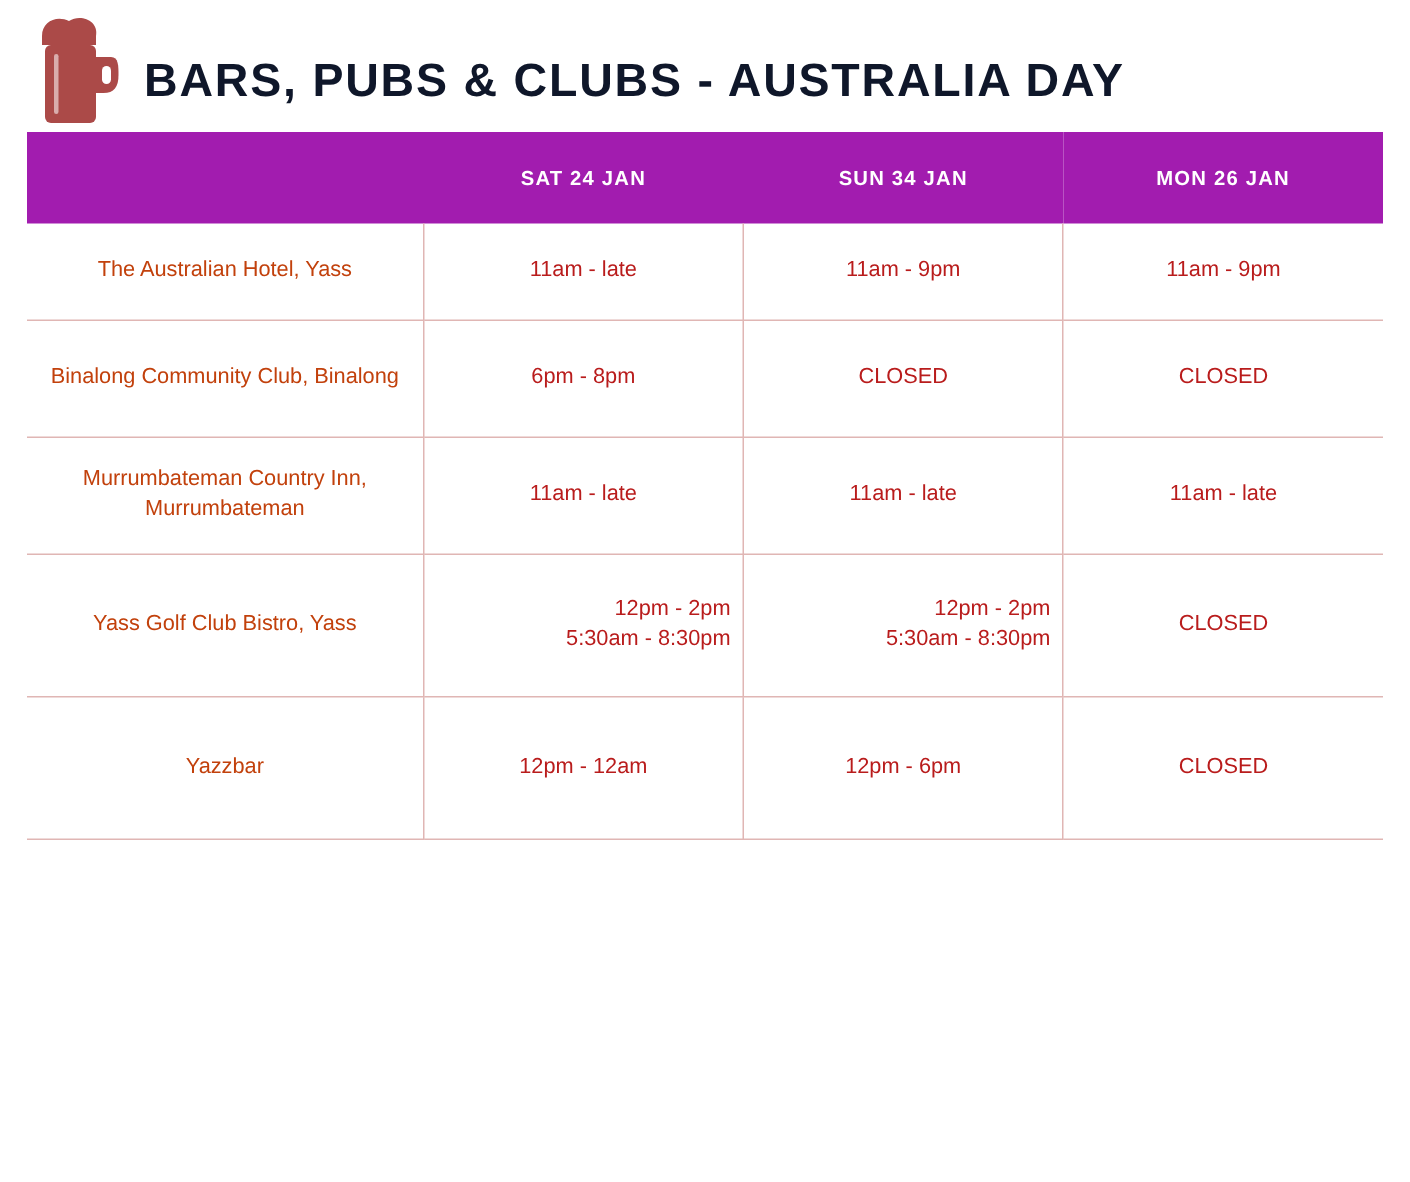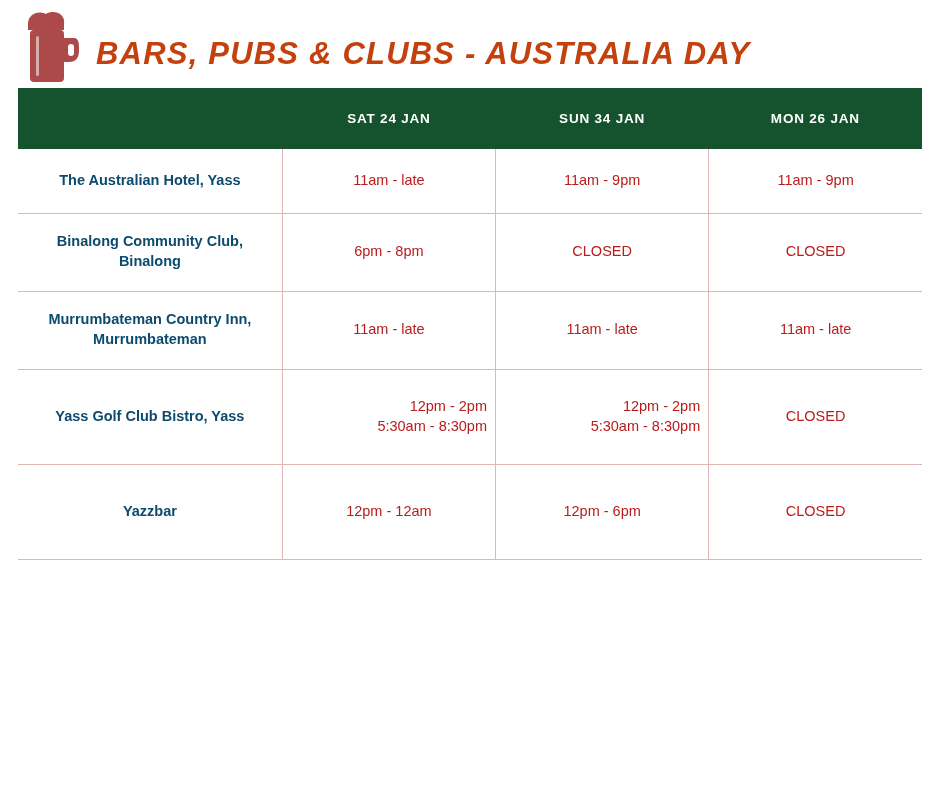--- a/index.html
+++ b/index.html
@@ -38,41 +38,40 @@
     height: 78px;
   }
 
   .title {
     position: absolute;
     left: 96px;
     top: 36px;
     font-size: 31px;
     font-weight: bold;
     letter-spacing: 1.2px;
-    color: #c2410c;
+    color: #0f172a;
     white-space: nowrap;
-    font-style: italic;
   }
 
   
   .table-wrap {
     position: absolute;
     left: 18px;
     top: 88px;
     width: 904px;
   }
 
   table.schedule {
     border-collapse: collapse;
     width: 904px;
     table-layout: fixed;
   }
 
   table.schedule thead th {
-    background: #14532d;
+    background: #a21caf;
     color: #ffffff;
     font-size: 13.5px;
     font-weight: bold;
     letter-spacing: 0.8px;
     height: 59px;
     vertical-align: middle;
     text-align: center;
     border: none;
   }
 
@@ -87,23 +86,23 @@
     color: #b91c1c;
     text-align: center;
     vertical-align: middle;
     padding: 6px 8px;
     line-height: 1.35;
   }
 
   table.schedule tbody tr td:first-child {
     border-left: none;
     border-right: 1px solid #e0b6b4;
-    font-weight: bold;
+    font-weight: normal;
     font-size: 14.5px;
-    color: #0c4a6e;
+    color: #c2410c;
   }
 
   table.schedule tbody tr td:last-child {
     border-right: none;
   }
 
   .col-venue { width: 264px; }
   .col-day   { width: 213px; }
 
   .row-h-70 { height: 64px; }

